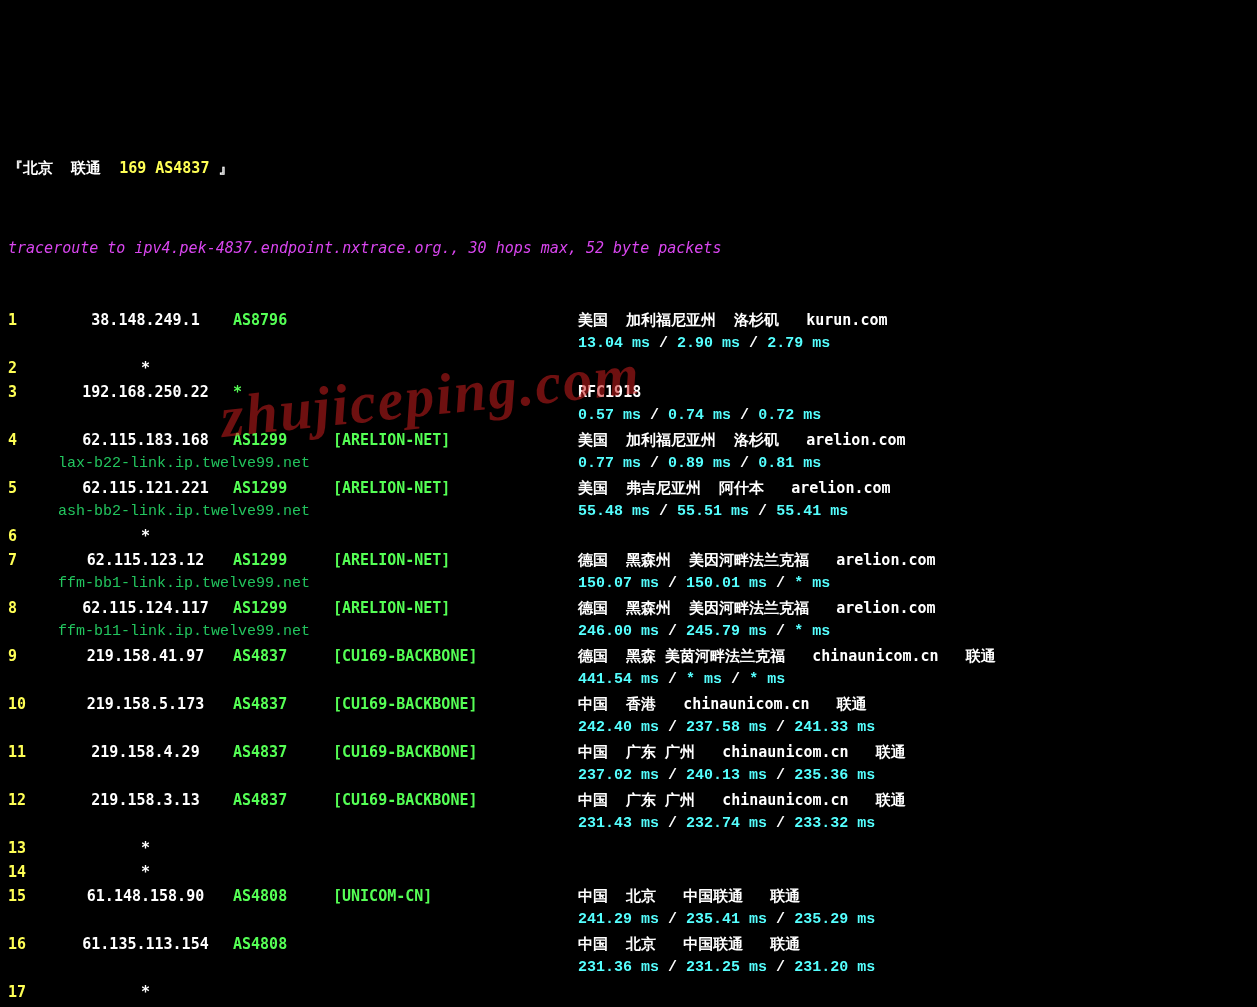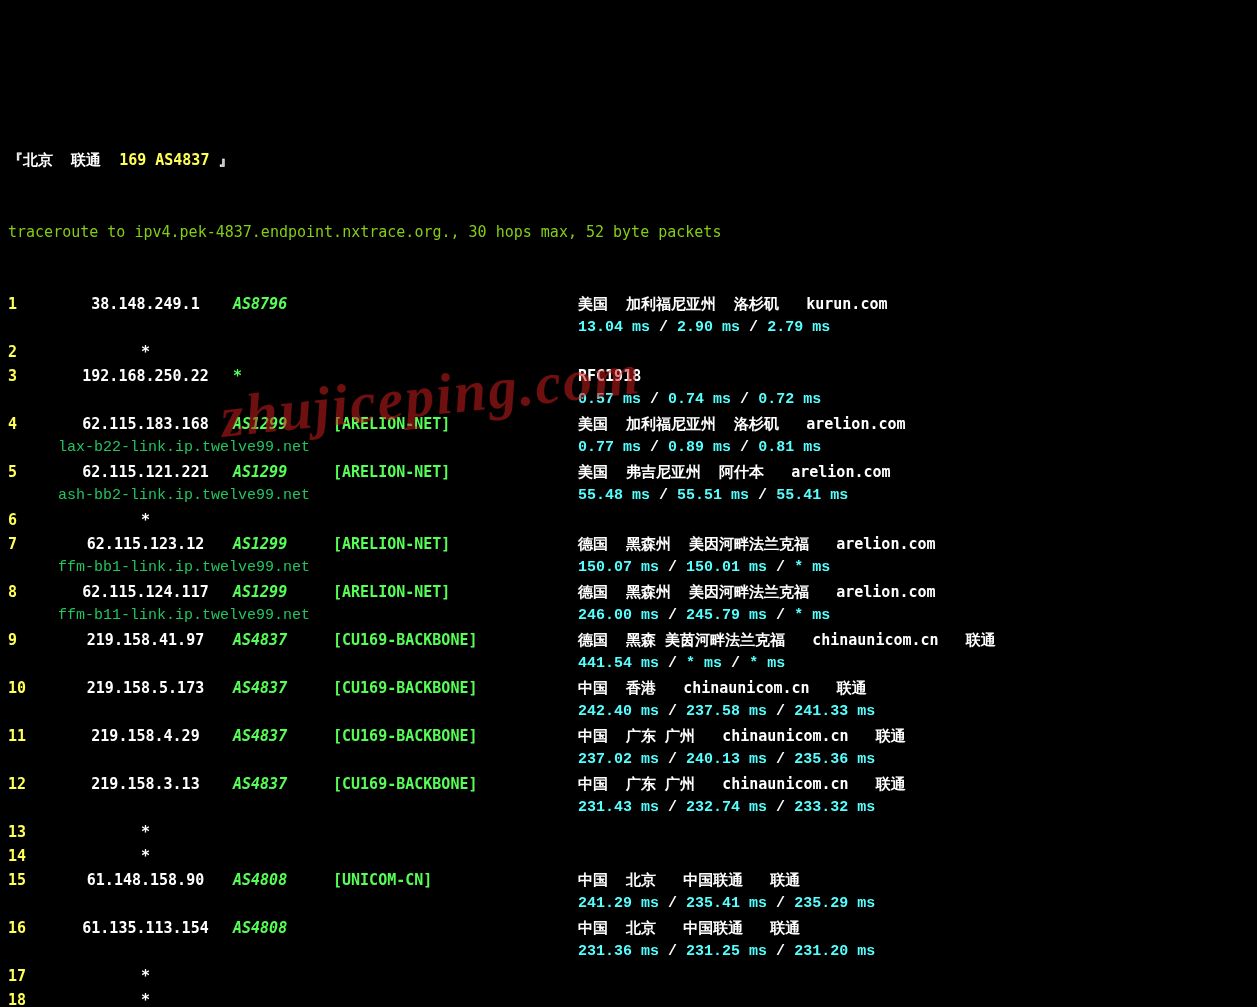--- a/index.html
+++ b/index.html
@@ -14,35 +14,36 @@
       line-height: 1.6;
       color: #fff;
       white-space: pre;
       padding: 4px 8px;
       position: relative;
       min-height: 1007px;
     }
     .line {
       display: block;
       white-space: pre;
+      margin-top: 8px;
     }
     .white { color: #ffffff; font-weight: bold; }
     .yellow { color: #ffff55; font-weight: bold; }
     .green { color: #55ff55; font-weight: bold; }
     .cyan { color: #55ffff; font-weight: bold; }
     .gray { color: #22c55e; }
-    .normal { color: #84cc16; }
+    .normal { color: #d946ef; font-style: italic; }
 
     .hop-row {
       display: flex;
       white-space: pre;
     }
     .col-num { width: 50px; flex-shrink: 0; }
     .col-ip { width: 175px; flex-shrink: 0; text-align: center; }
-    .col-as { width: 100px; flex-shrink: 0; font-style: italic; }
+    .col-as { width: 100px; flex-shrink: 0; }
     .col-net { width: 245px; flex-shrink: 0; }
     .col-right { flex: 1; }
     .ptr-row {
       padding-left: 50px;
       display: flex;
       font-family: Liberation Mono, monospace;
     }
     .ptr-left { width: 520px; flex-shrink: 0; }
 
     .watermark {

